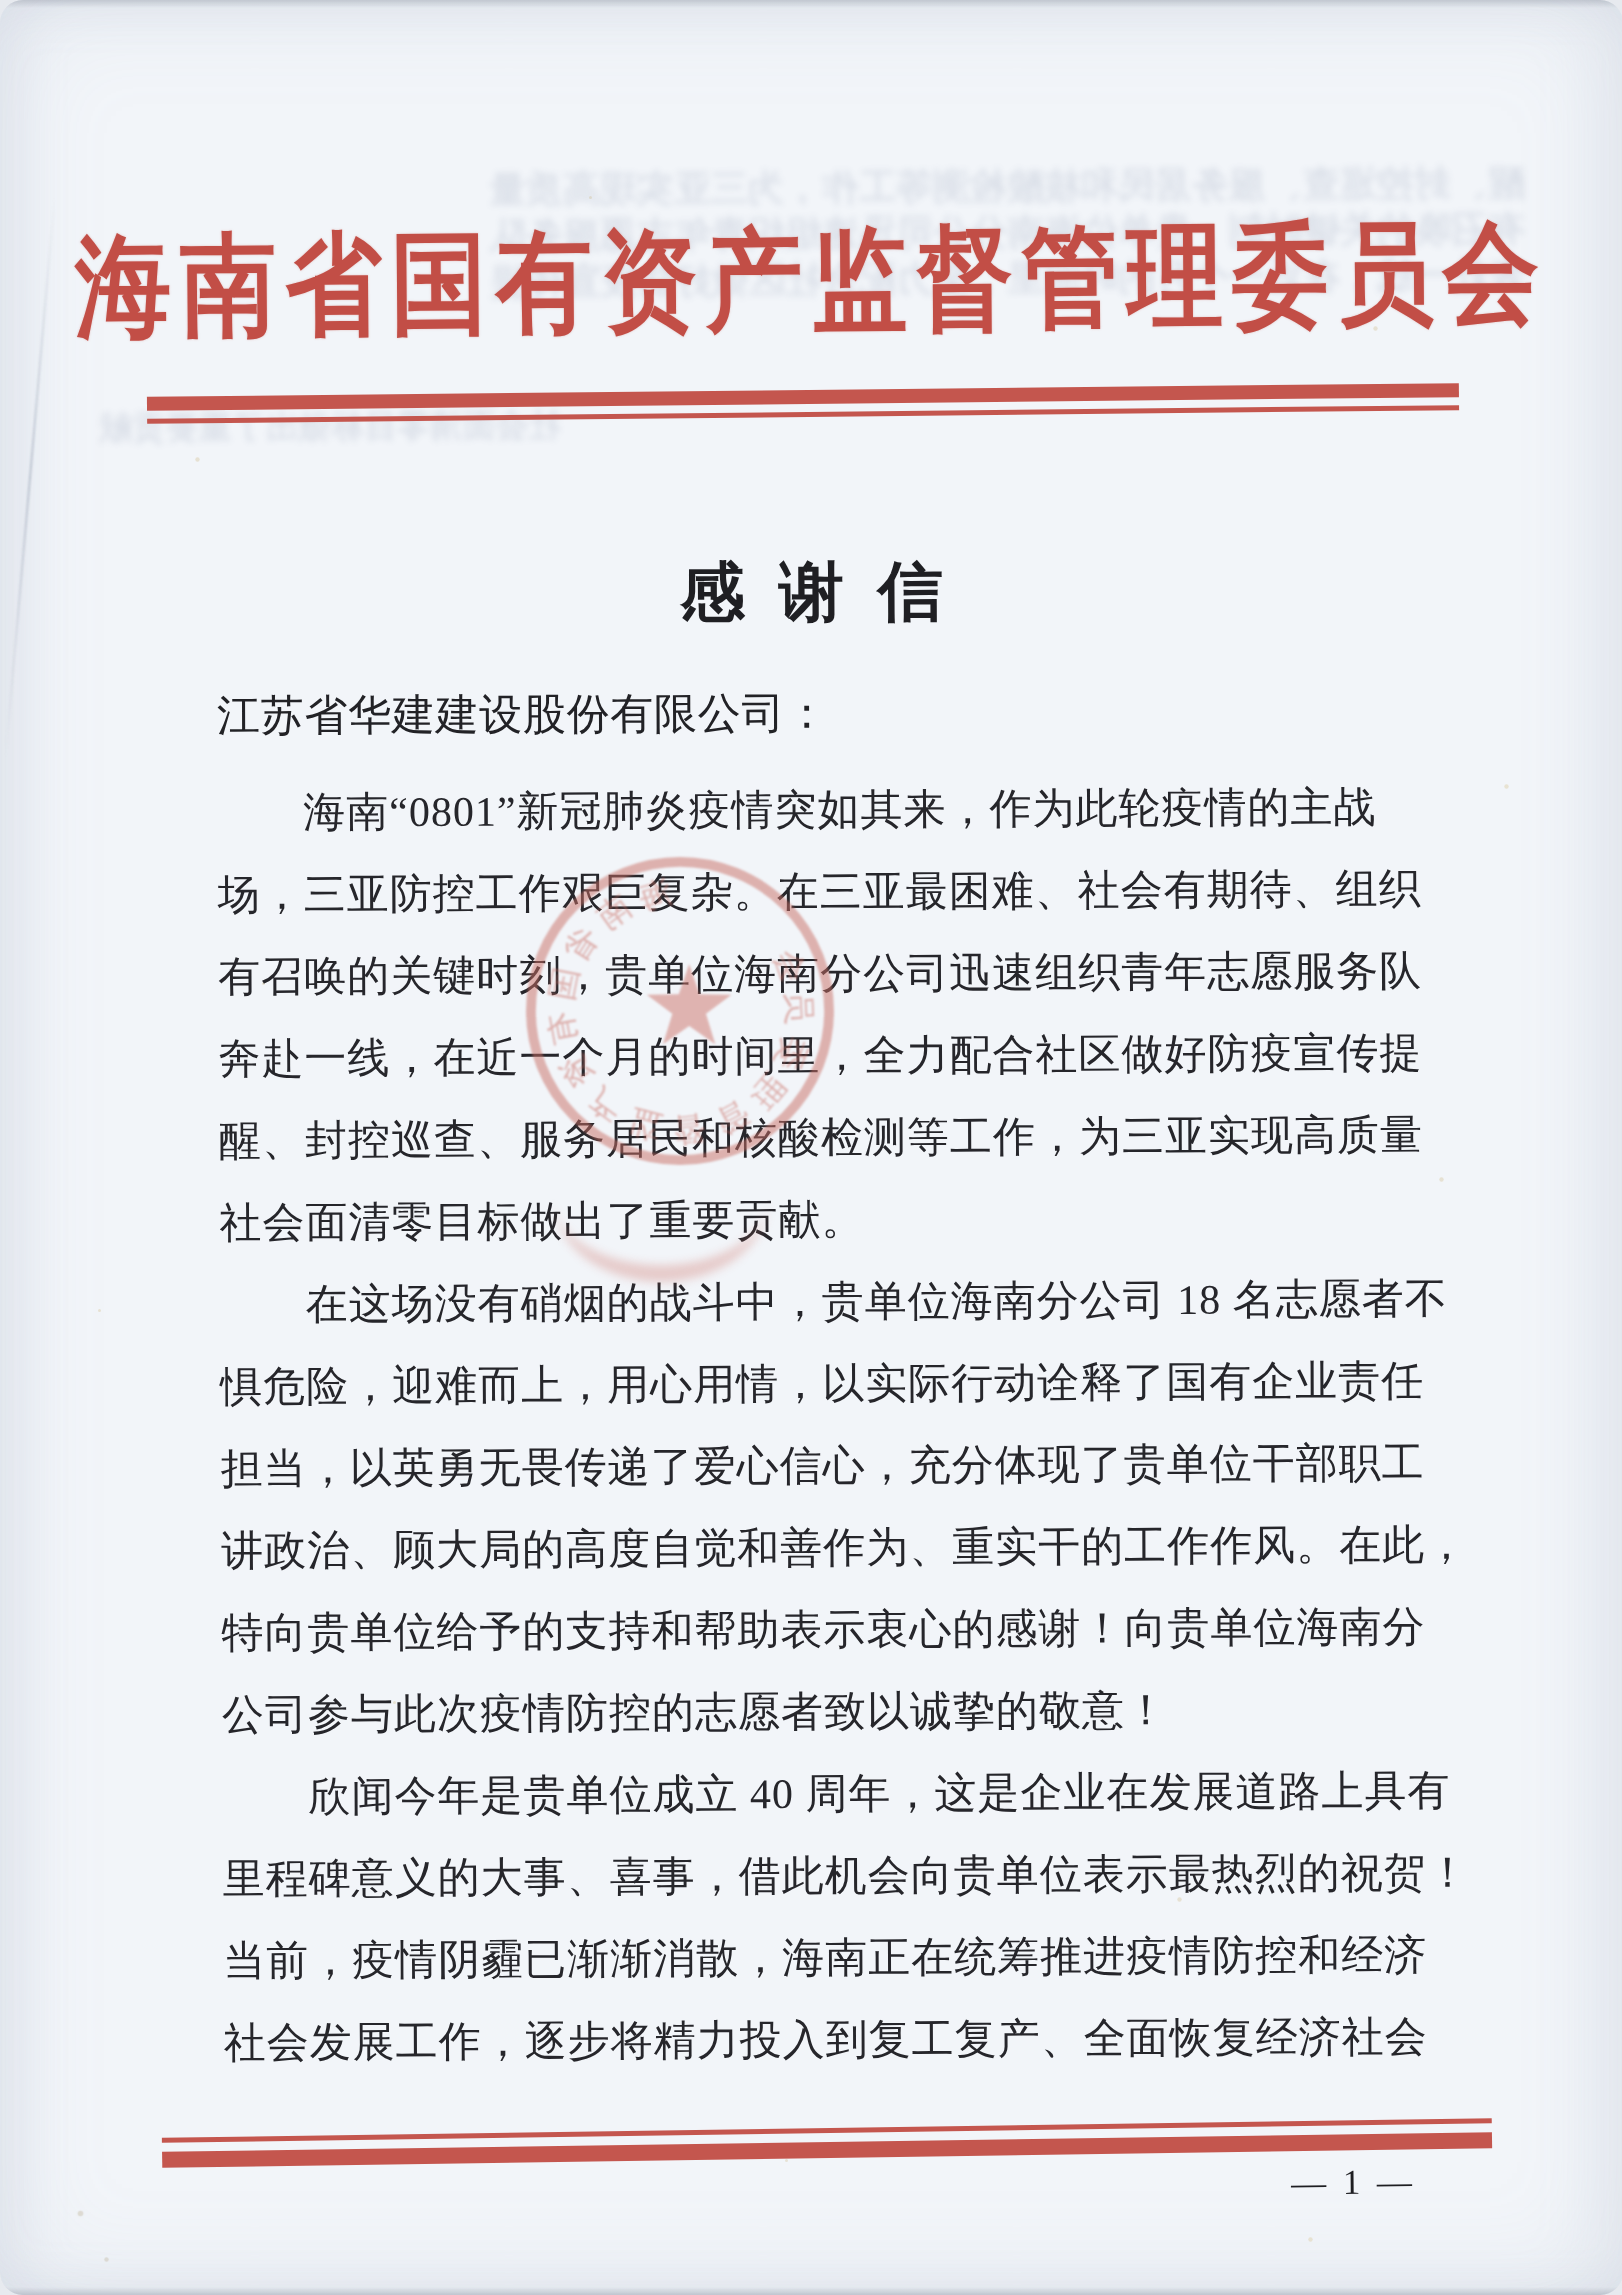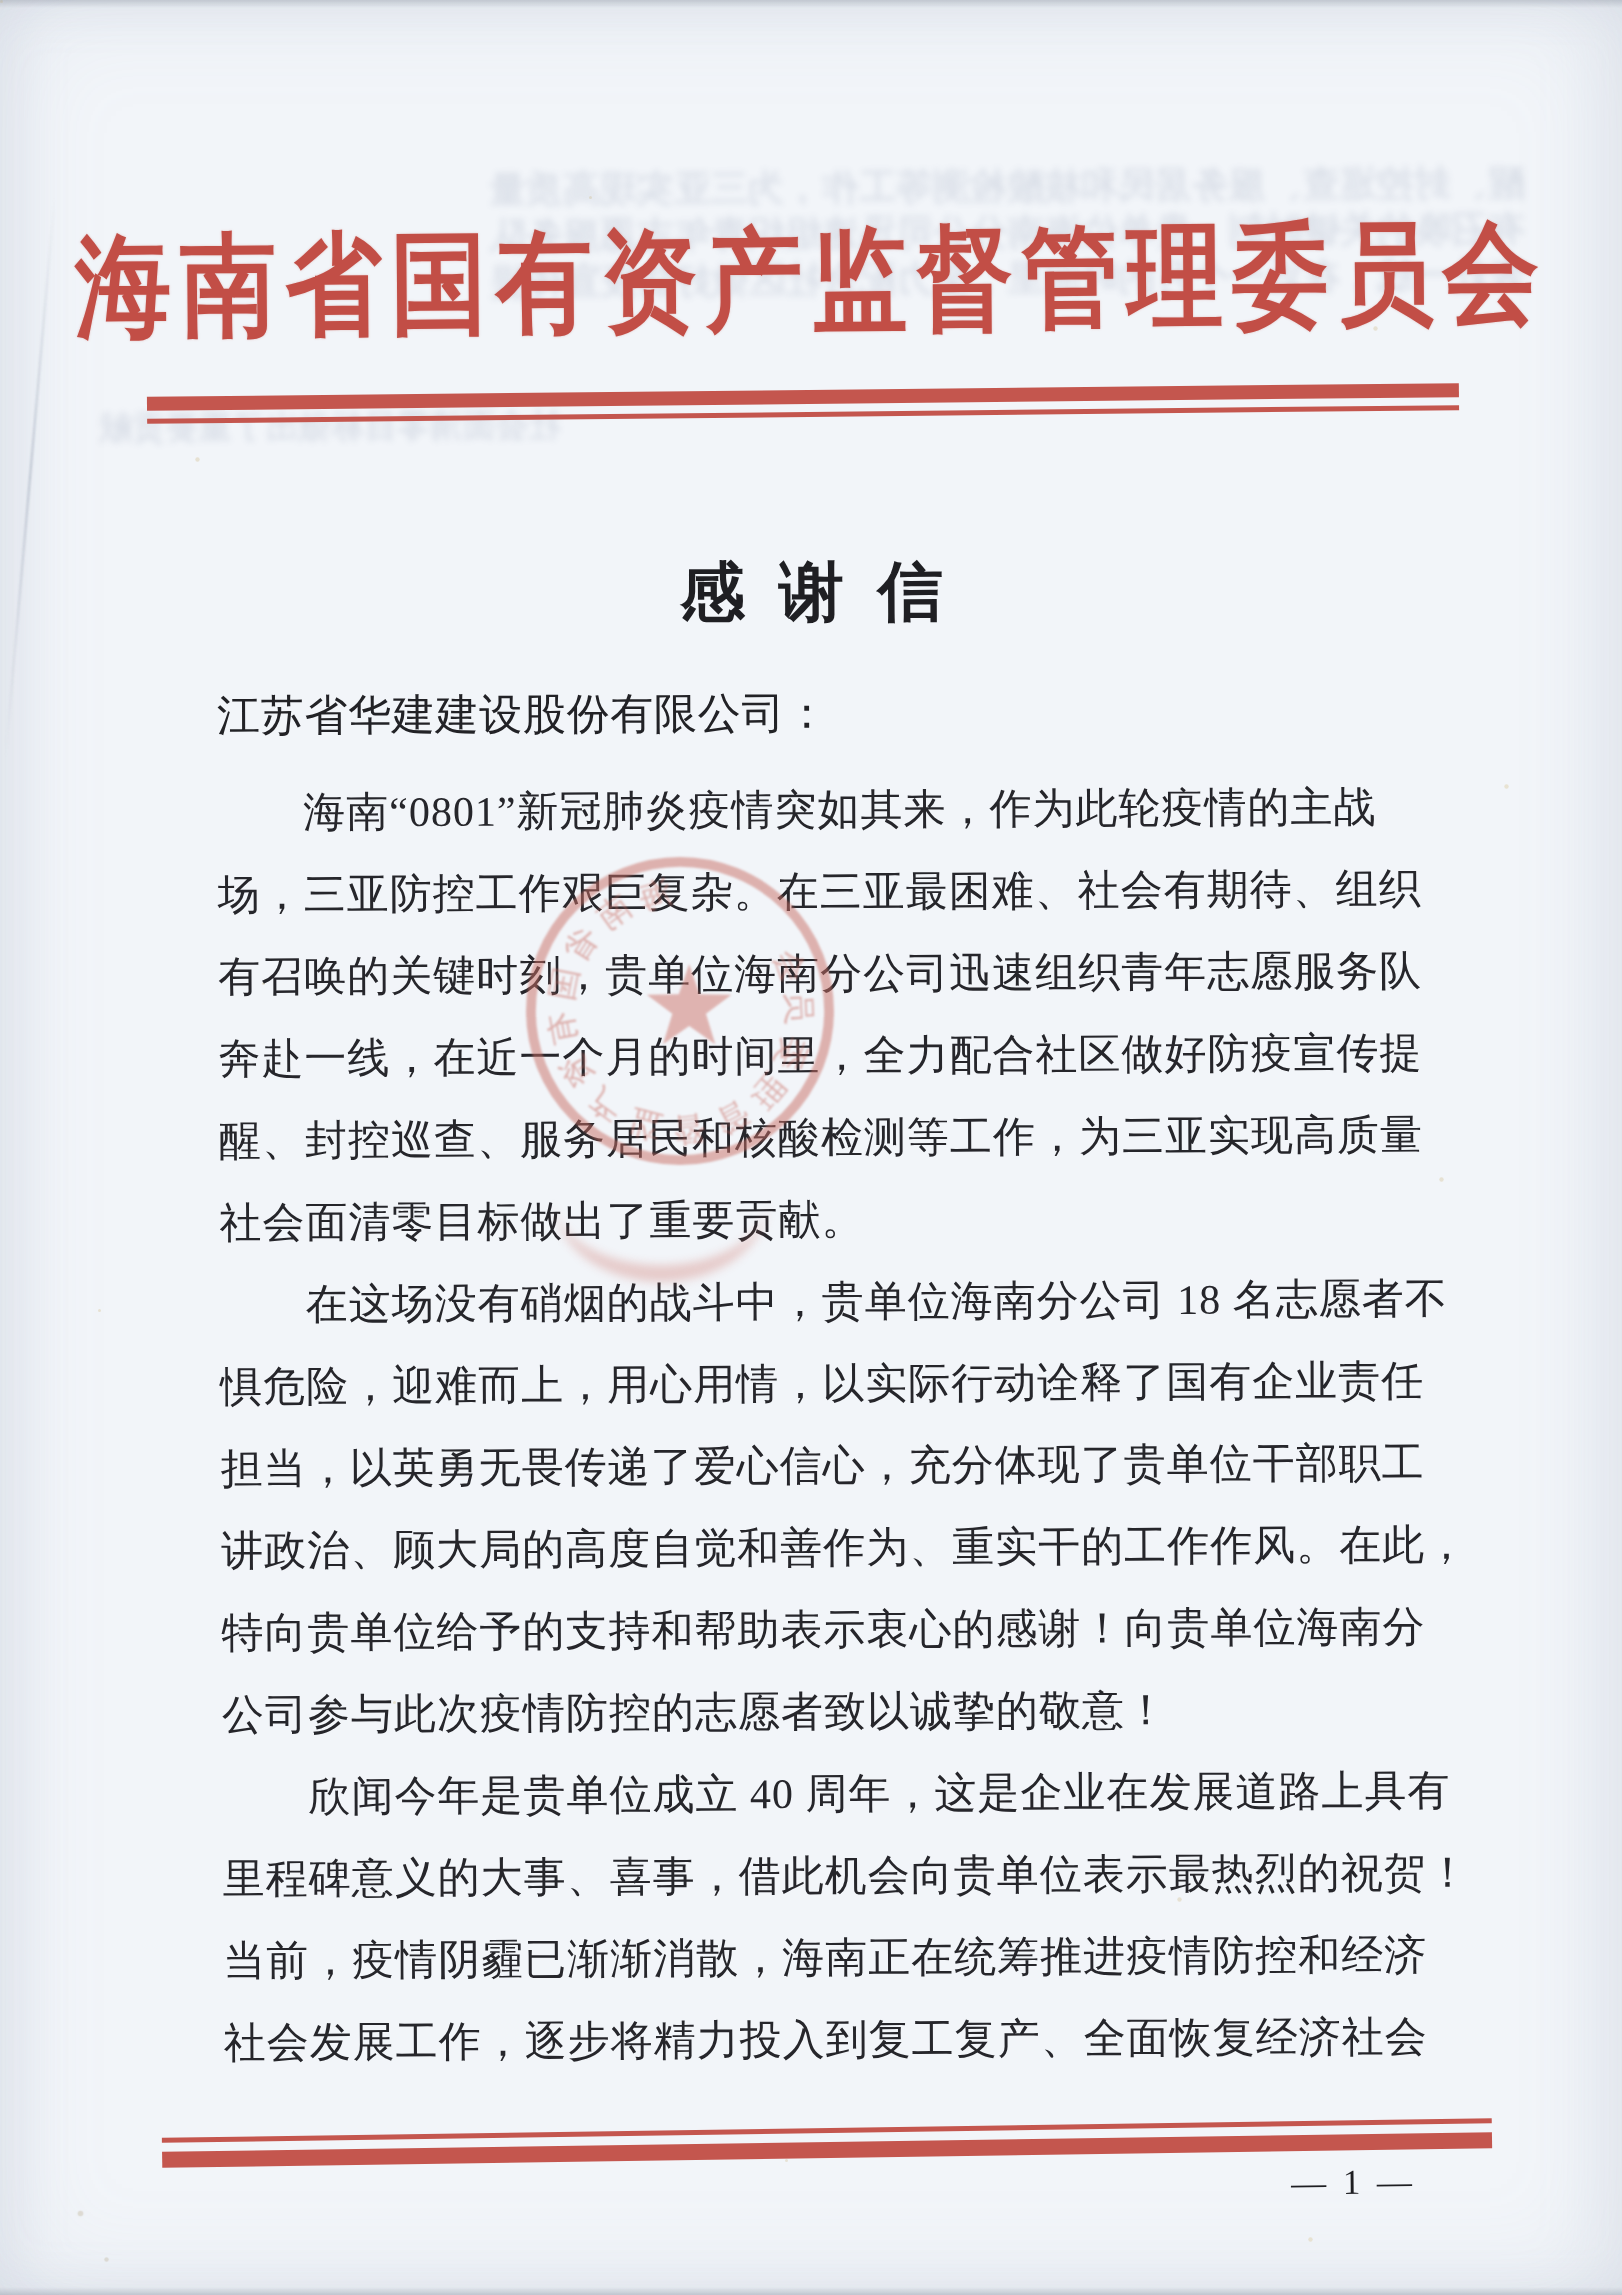--- a/index.html
+++ b/index.html
@@ -11,20 +11,21 @@
   .page{
     position:relative;width:1623px;height:2295px;overflow:hidden;
     background-color:#f2f5f9;
     background-image:
       repeating-linear-gradient(90deg, rgba(214,223,237,0.22) 0px, rgba(214,223,237,0.22) 1.3px, rgba(255,255,255,0) 1.3px, rgba(255,255,255,0) 28px),
       linear-gradient(180deg,#eef1f6 0%,#f4f7fb 10%,#f2f5f9 90%,#ecize 100%);
     box-shadow:
       inset 0 0 111px rgba(146,158,180,0.15),
       inset -29.4px 0 62px rgba(168,178,198,0.10),
       inset 23px 0 49px rgba(168,178,198,0.13);
+    border-radius: 23px;
   }
   
   .edge-top,.edge-bottom{position:absolute;left:0;right:0;height:7.9px;pointer-events:none;}
   .edge-top{top:0;background:linear-gradient(180deg,rgba(120,128,142,0.30),rgba(120,128,142,0));}
   .edge-bottom{bottom:0;background:linear-gradient(0deg,rgba(120,128,142,0.32),rgba(120,128,142,0));}
   
   .speckles{position:absolute;left:0;top:0;width:3.3px;height:3.3px;border-radius:50%;background:#dccfae;opacity:.5;
     box-shadow:196px 458px 0 0.7px #dccfae, 589px 196px 0 0 #e0d2ae, 1374px 327px 0 0.7px #dccfae,
       262px 982px 0 0 #dcd0b2, 1440px 1178px 0 0.7px #dccfae, 393px 1701px 0 0 #e0d2ae,
       1178px 1898px 0 0.7px #dccfae, 785px 2159px 0 0 #dcd0b2, 1309px 2238px 0 0.7px #e0d2ae,

